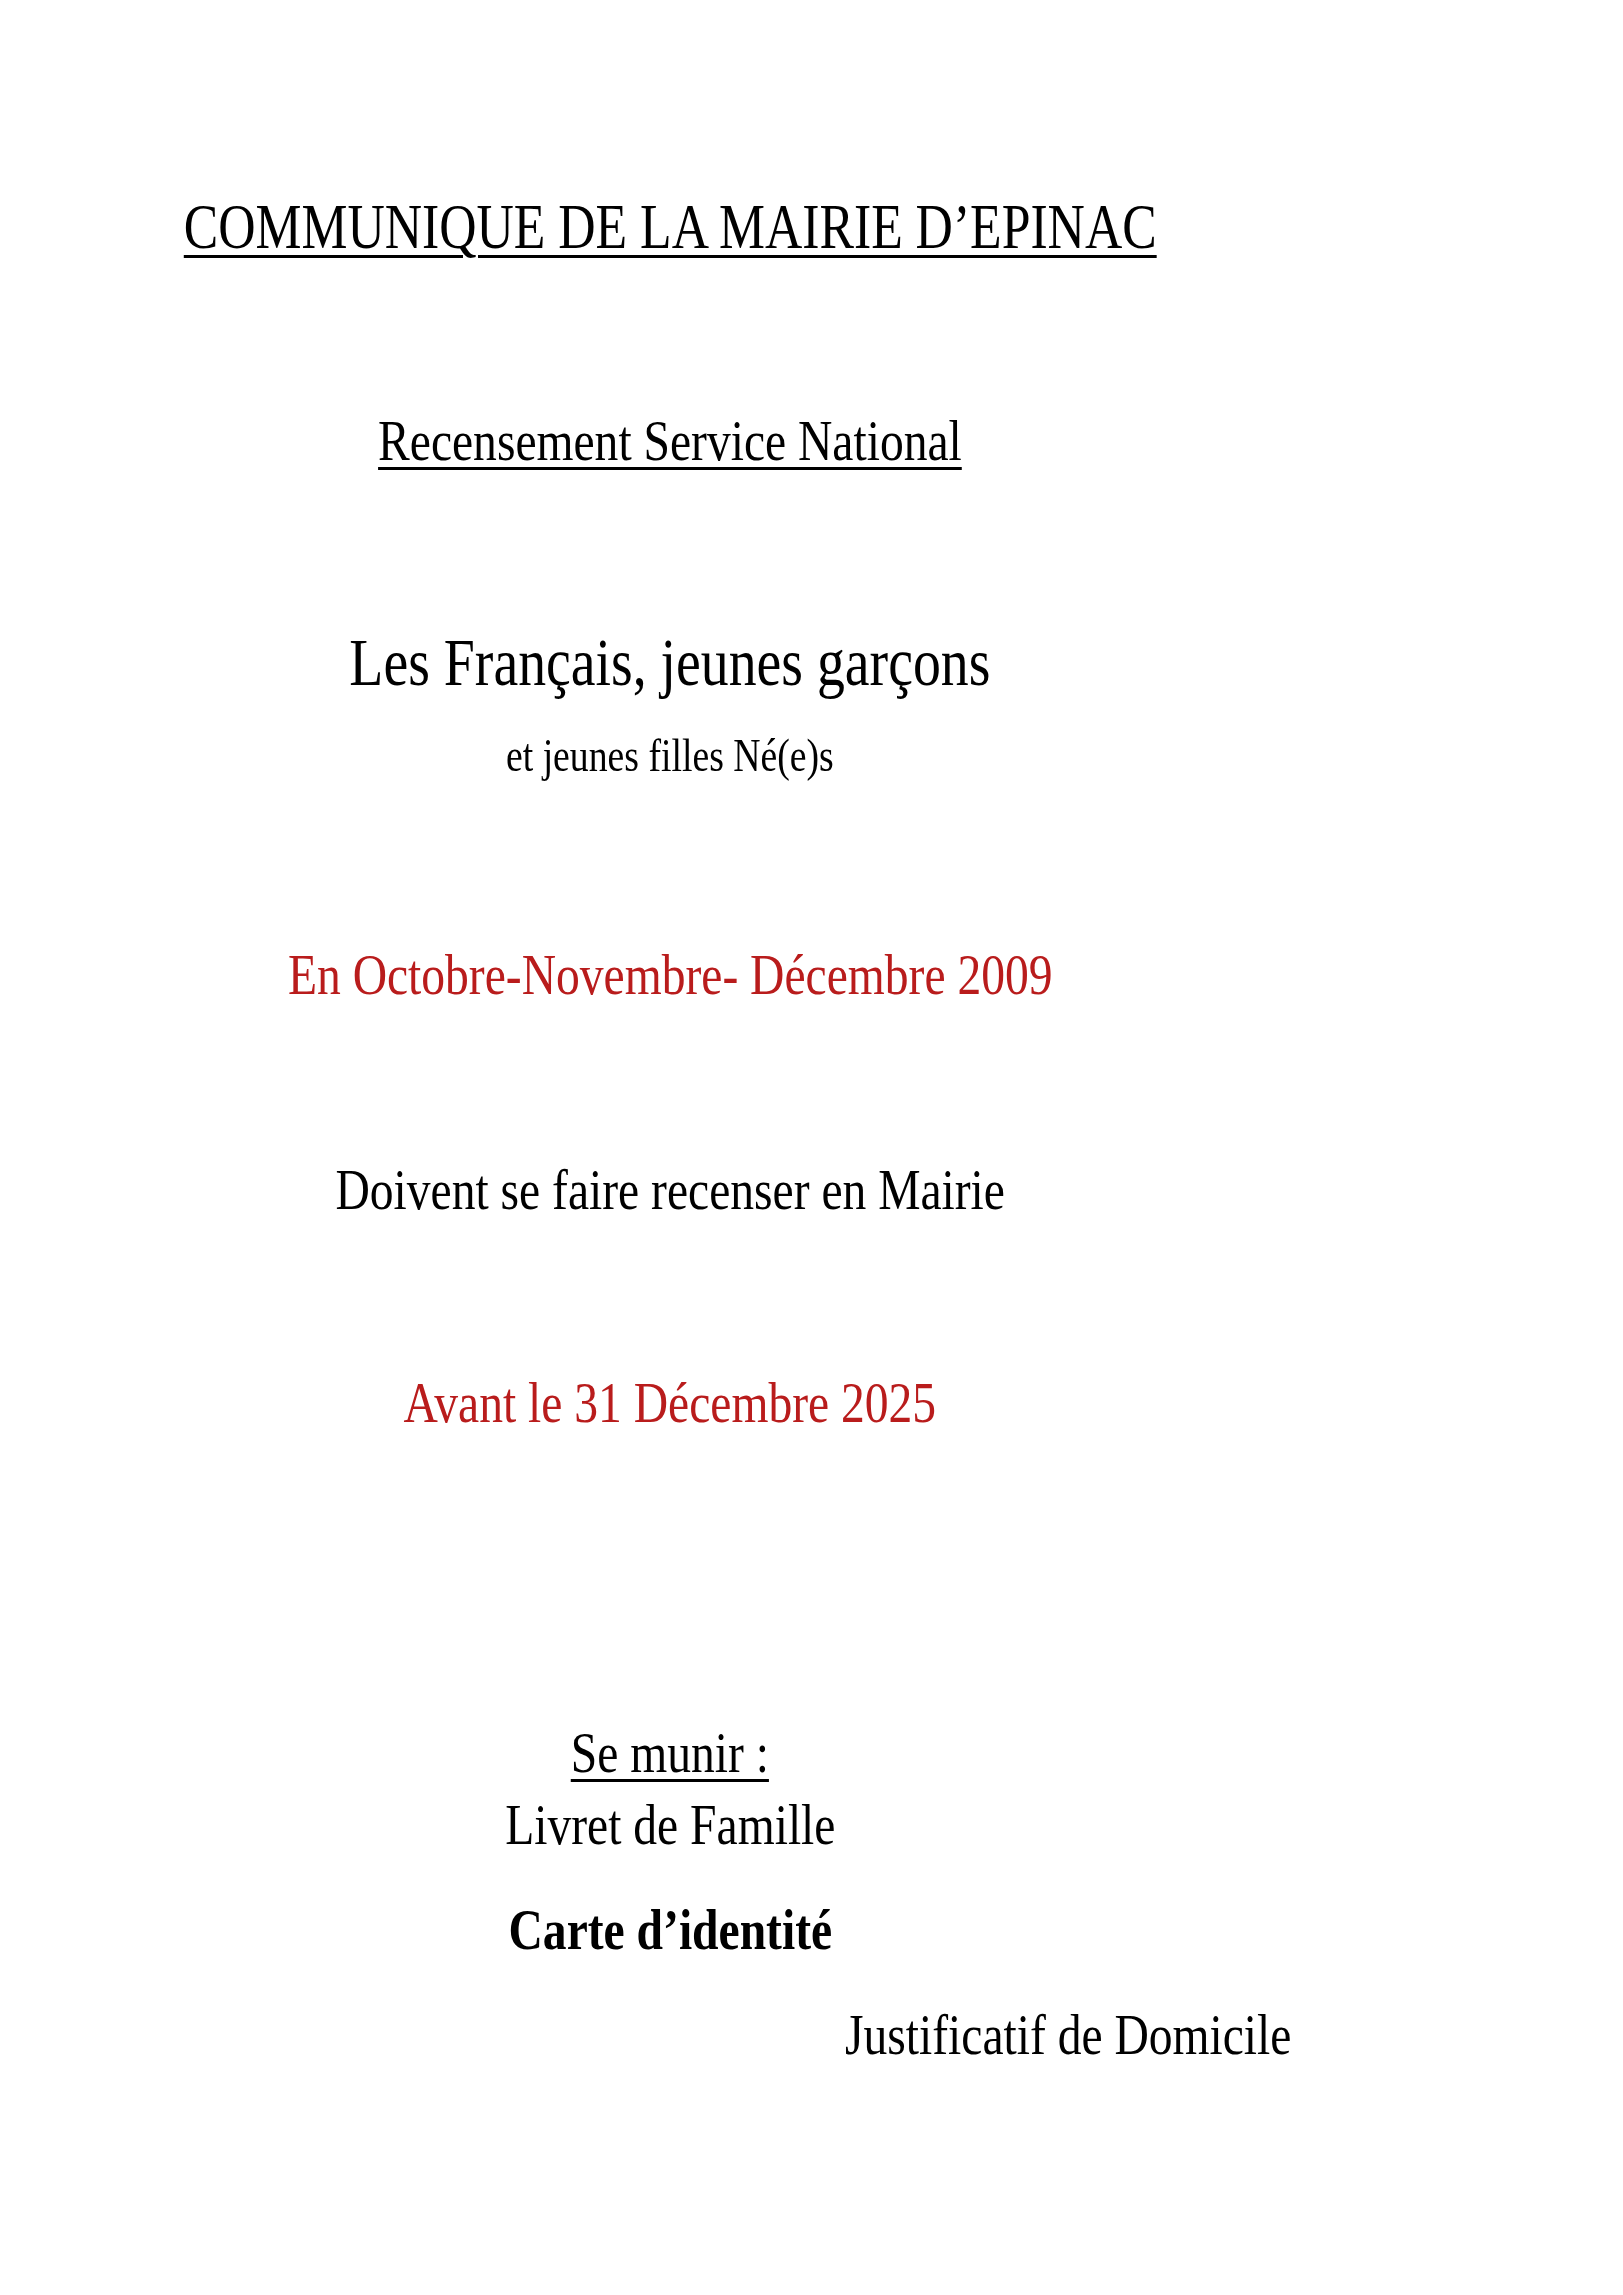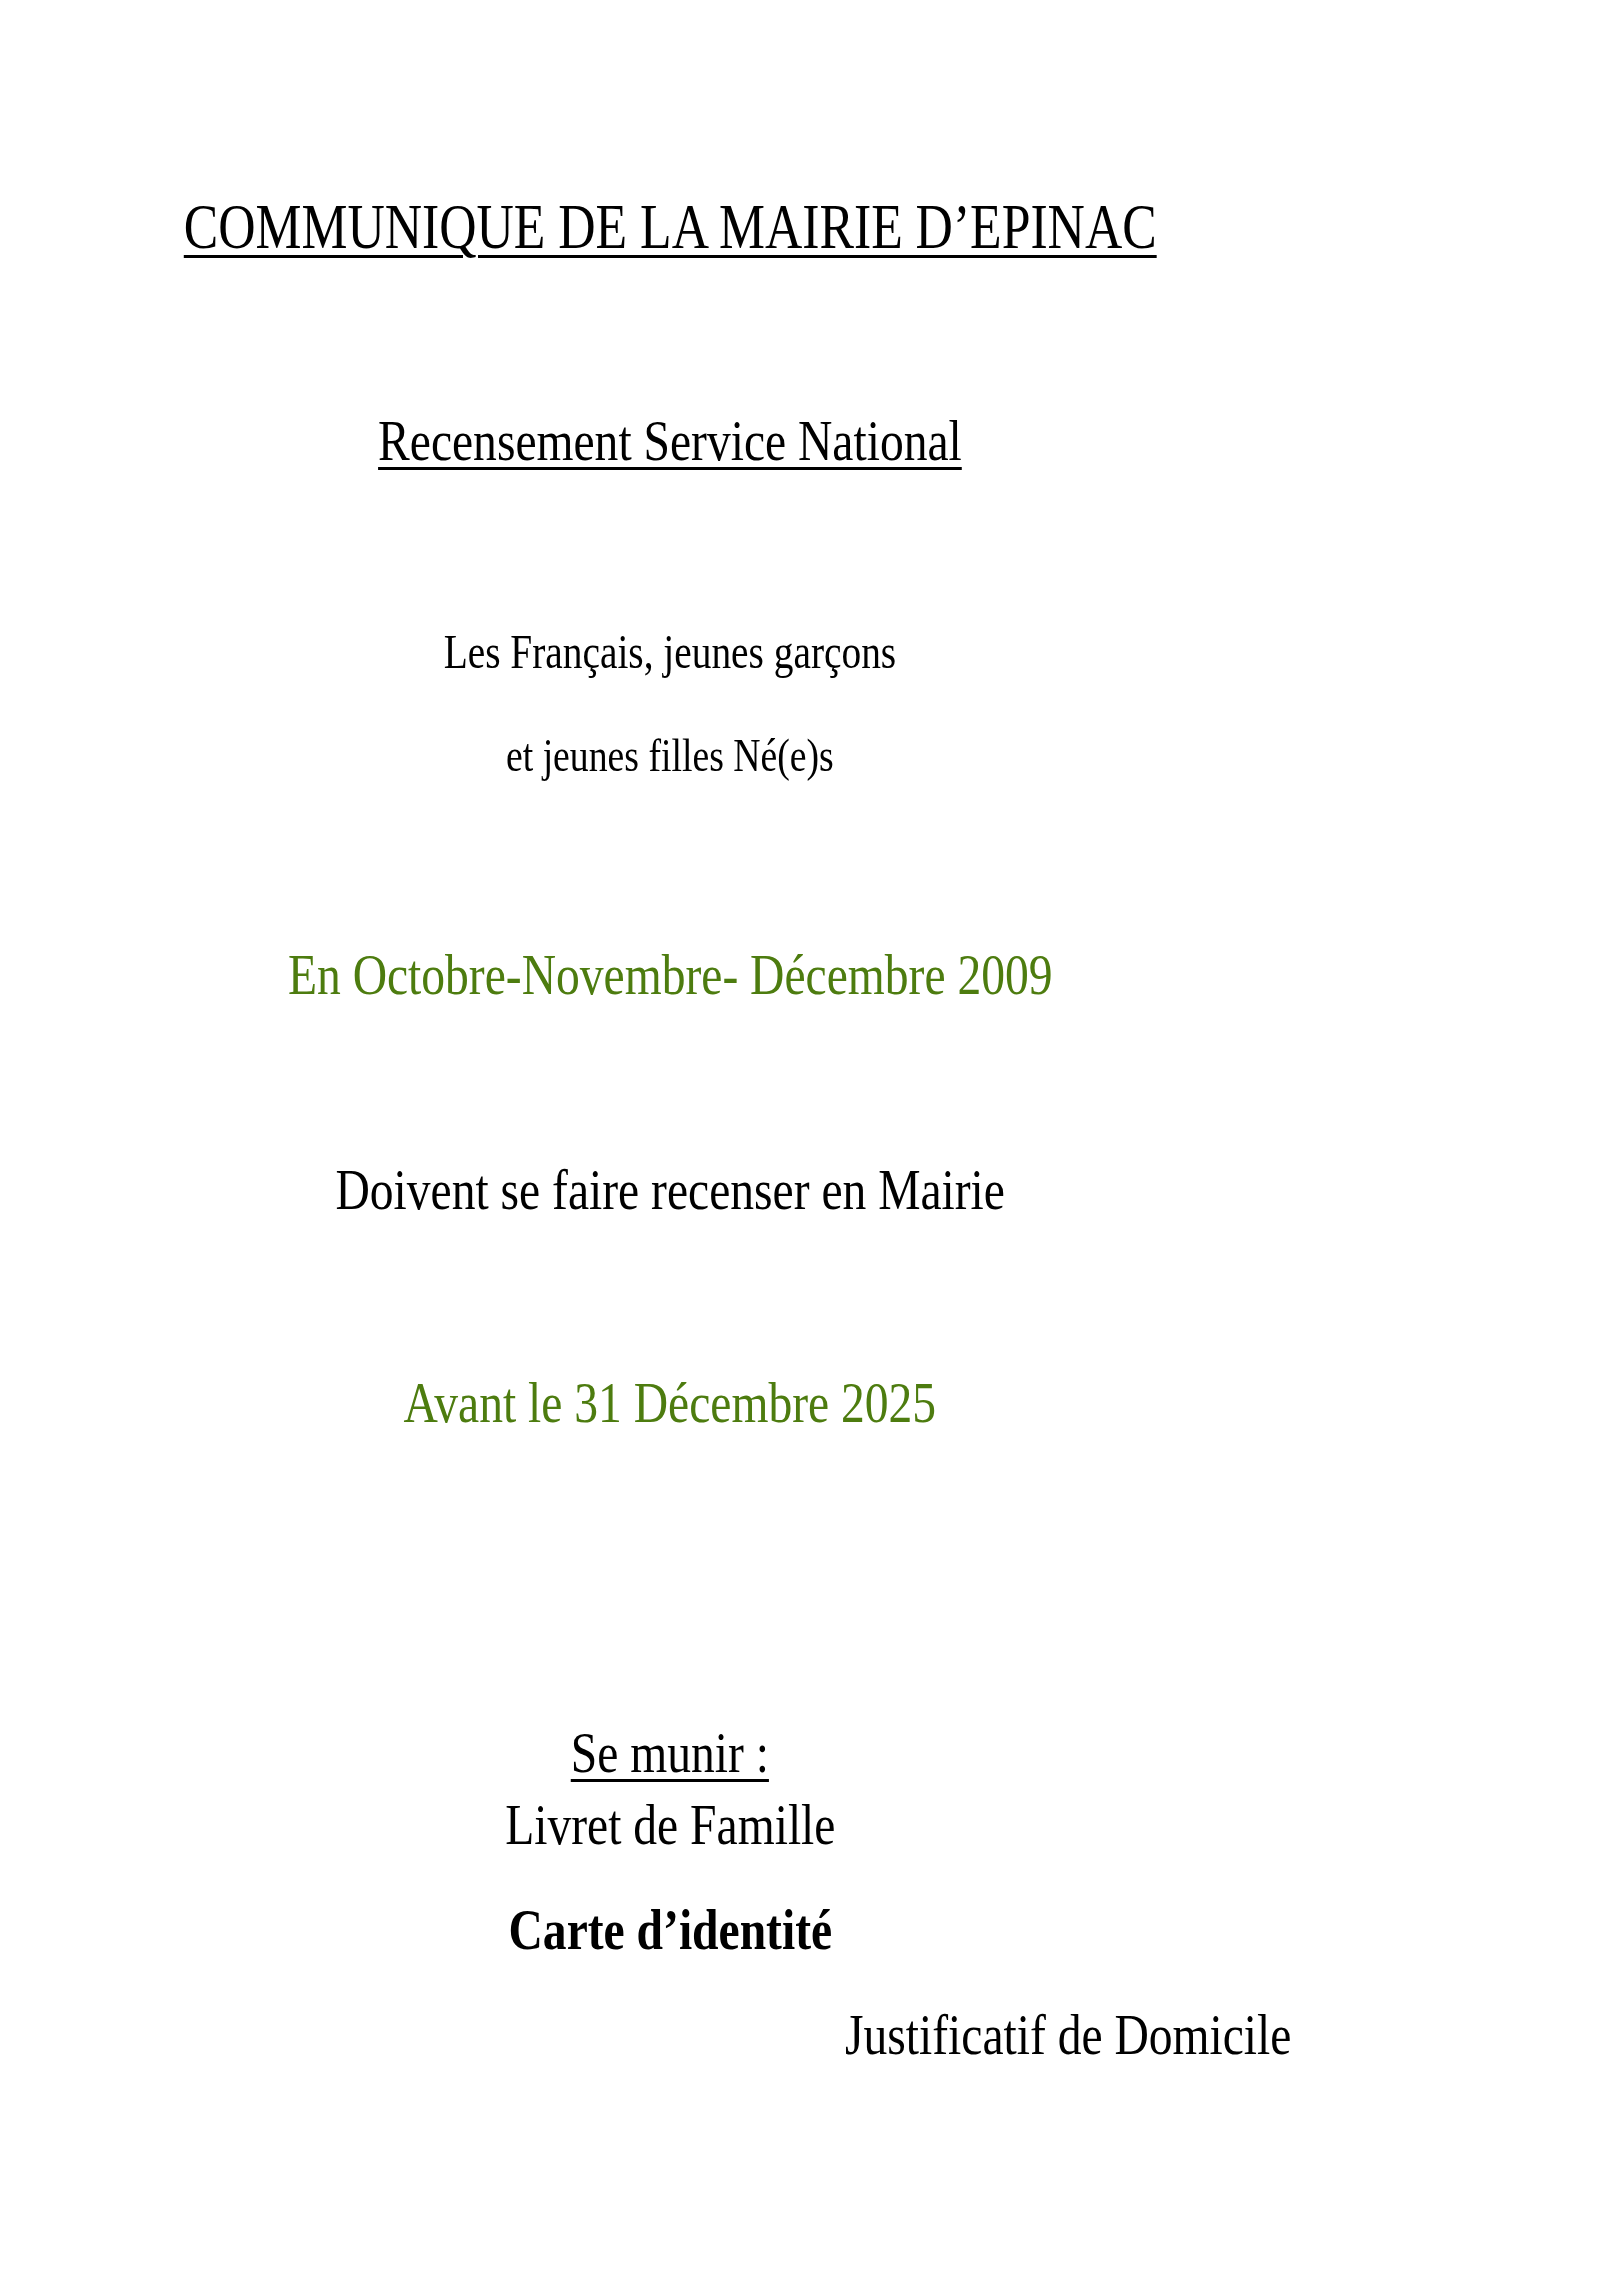--- a/index.html
+++ b/index.html
@@ -26,24 +26,24 @@
     .line > span {
       display: inline-block;
       transform: scaleX(0.82);
       transform-origin: center center;
     }
     .u > span {
       text-decoration: underline;
       text-decoration-thickness: 3.3px;
       text-underline-offset: 6.5px;
     }
-    .red { color: #4d7c0f; }
+    .red { color: #b91c1c; }
     .t1 { top: 196px;  font-size: 63px; }
     .t2 { top: 412px;  font-size: 58px; text-decoration: underline; }
-    .t3 { top: 628px;  font-size: 48px; }
+    .t3 { top: 628px;  font-size: 68px; }
     .t4 { top: 733px; font-size: 46px; }
     .t5 { top: 946px; font-size: 58px; }
     .t6 { top: 1161px; font-size: 58px; }
     .t7 { top: 1374px; font-size: 58px; }
     .t8 { top: 1692px; font-size: 58px; margin-top: 32px; }
     .t9 { top: 1796px; font-size: 58px; }
     .t10 { top: 1901px; font-size: 58px; font-weight: bold; }
     .t11 { top: 2006px; font-size: 58px; text-align: right; }
   </style>
 </head>

